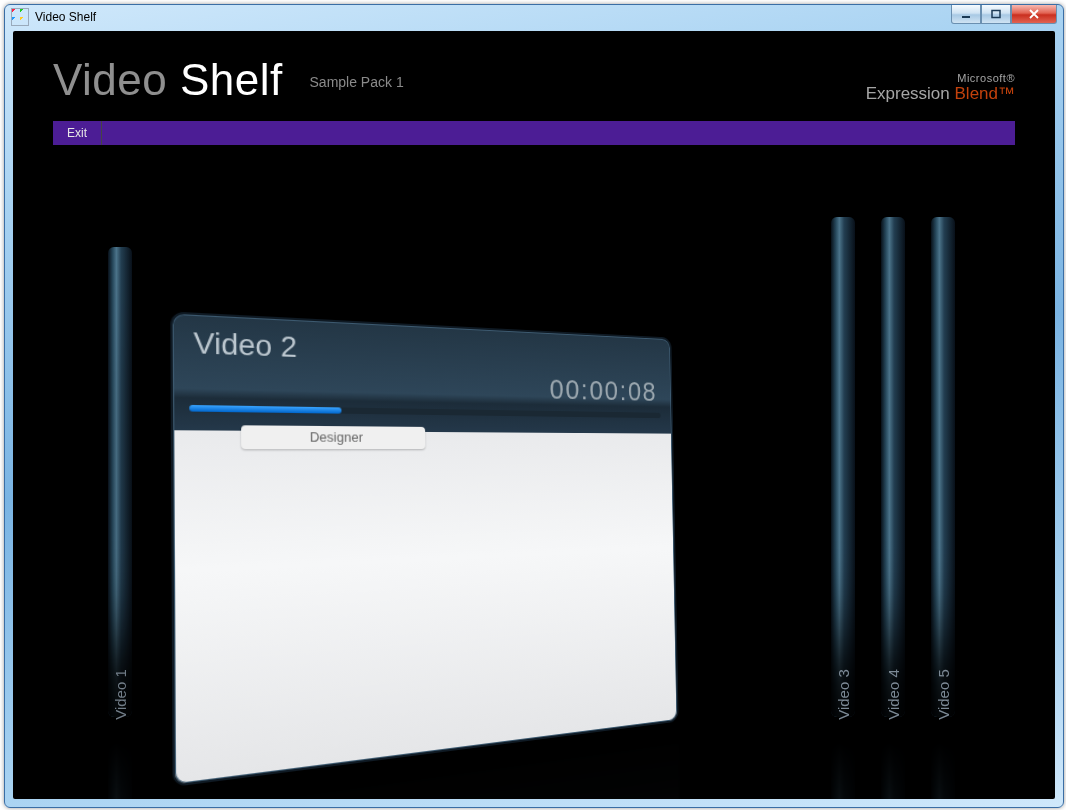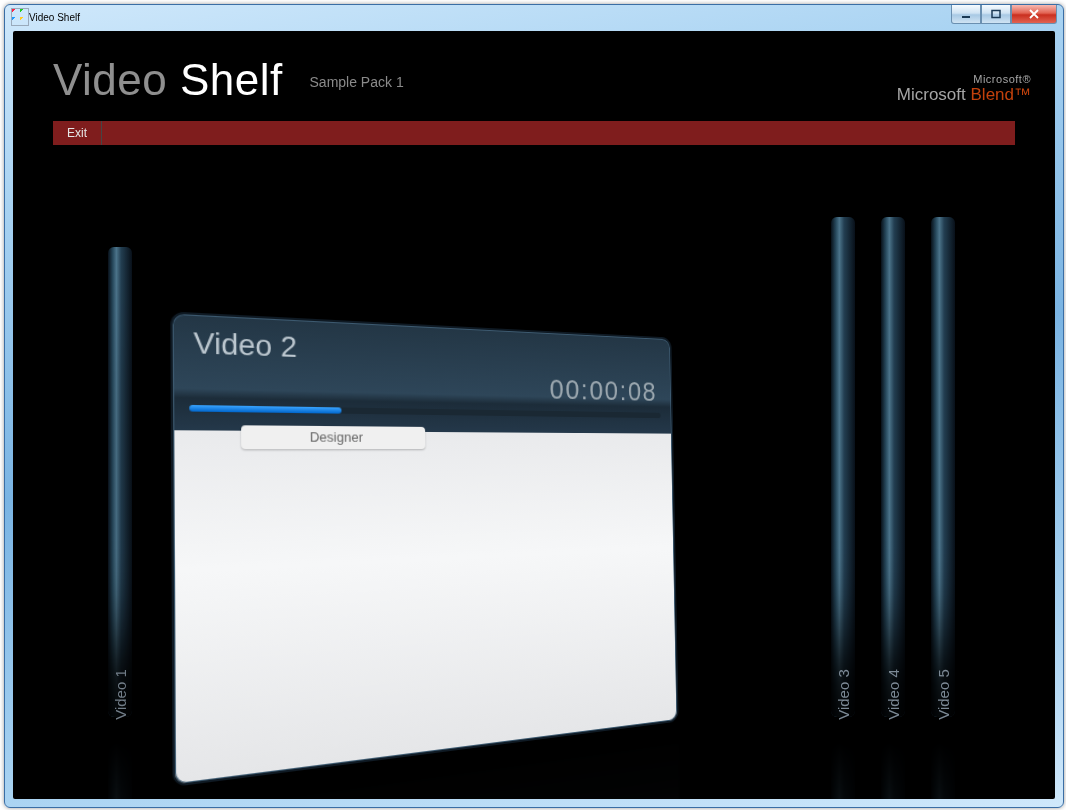--- a/index.html
+++ b/index.html
@@ -26,21 +26,21 @@
   .titlebar .appicon {
     width: 16px; height: 16px; margin-left: 6px;
     background:
       linear-gradient(135deg,#f24 0 25%,transparent 0) 0 0/8px 8px no-repeat,
       linear-gradient(135deg,#2c2 0 25%,transparent 0) 8px 0/8px 8px no-repeat,
       linear-gradient(135deg,#29f 0 25%,transparent 0) 0 8px/8px 8px no-repeat,
       linear-gradient(135deg,#fc2 0 25%,transparent 0) 8px 8px/8px 8px no-repeat;
     border: 1px solid #9ab;
   }
   .titlebar .title {
-    font-size: 10px; color: #000;
+    margin-left: 6px; font-size: 12px; color: #000;
   }
   .winbtns {
     position: absolute; right: 6px; top: 0;
     display: flex; gap: 0;
   }
   .winbtn {
     width: 28px; height: 18px;
     border: 1px solid #6a8fb0;
     border-top: none;
     background: linear-gradient(#f6fbff,#cfe3f3 45%,#a8c9e4 55%,#cfe3f3);
@@ -57,34 +57,34 @@
 
   
   .client {
     position: absolute; left: 8px; right: 8px; top: 26px; bottom: 8px;
     background: #000;
     border-radius: 2px;
     overflow: hidden;
   }
 
   .header {
-    position: absolute; left: 40px; right: 24px; top: 24px;
-    display: flex; align-items: flex-end; justify-content: space-between;
+    position: absolute; left: 40px; right: 40px; top: 24px;
+    display: flex; align-items: flex-start; justify-content: space-between;
   }
   .appname { color: #8f8f8f; font-size: 44px; font-weight: 300; letter-spacing: 0.5px; }
   .appname b { color: #fff; font-weight: 400; }
   .subtitle { color: #8a8a8a; font-size: 14px; margin-left: 14px; vertical-align: 8px; }
   .logo { text-align: right; color: #a5a5a5; }
   .logo .l1 { font-size: 11px; letter-spacing: .5px; margin-top: 17px; }
   .logo .l2 { font-size: 17px; }
   .logo .l2 b { color: #c2410c; font-weight: 400; }
 
   .menubar {
     position: absolute; left: 40px; right: 40px; top: 90px;
-    height: 24px; background: #7f1d1d;
+    height: 24px; background: #4c1d95;
     display: flex; align-items: center;
   }
   .menubar .item {
     color: #e6e6e6; font-size: 12px; padding: 0 14px; line-height: 24px;
     border-right: 1px solid #454545;
   }
 
   
   .stage {
     position: absolute; left: 0; right: 0; top: 130px; bottom: 0;
@@ -208,21 +208,21 @@
       <div>
         <span class="appname">
           <span>Video</span>
           <b>Shelf</b>
         </span>
         <span class="subtitle">Sample Pack 1</span>
       </div>
       <div class="logo">
         <div class="l1">Microsoft®</div>
         <div class="l2">
-          <span>Microsoft</span>
+          <span>Expression</span>
           <b>Blend™</b>
         </div>
       </div>
     </div>
 
     <div class="menubar">
       <div class="item">Exit</div>
     </div>
 
     <div class="stage">

